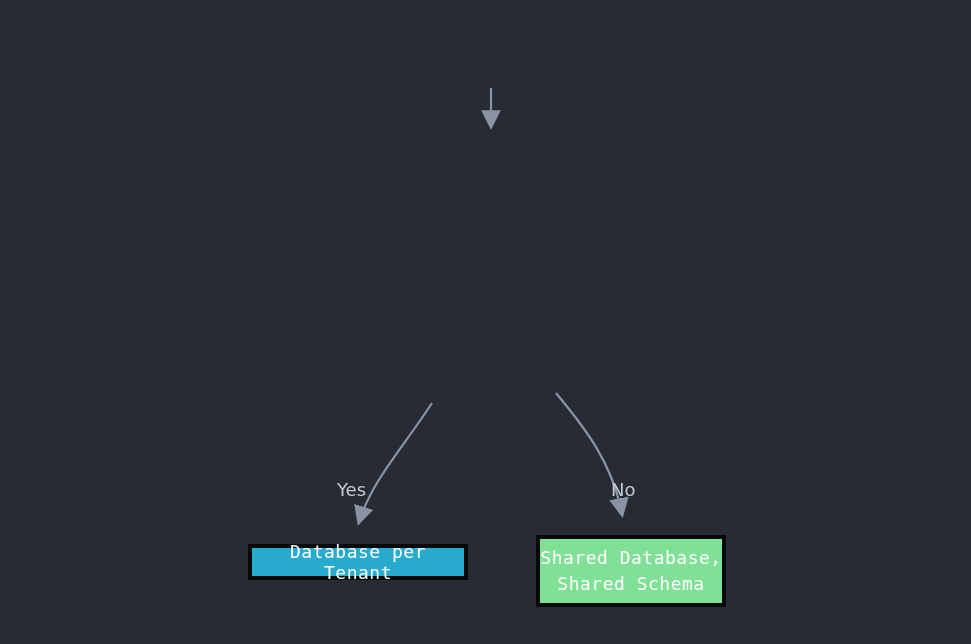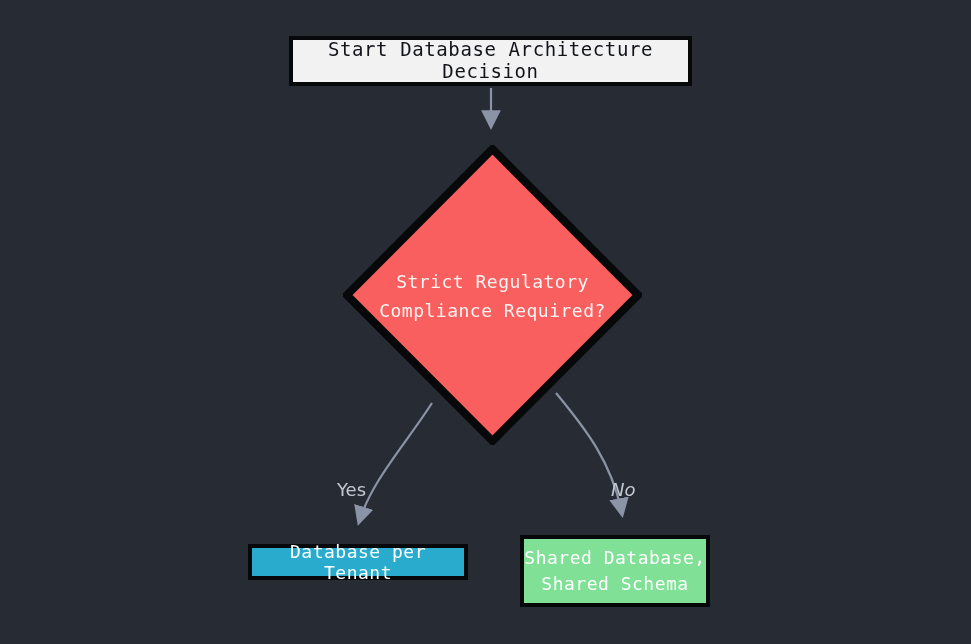--- a/index.html
+++ b/index.html
@@ -82,21 +82,21 @@
     height: 36px;
     background: #29abce;
     border: 4px solid #07080a;
     color: #ffffff;
     font-size: 18px;
     letter-spacing: 0.5px;
   }
 
   
   #node-shared-schema {
-    left: 520px;
+    left: 536px;
     top: 535px;
     width: 190px;
     height: 72px;
     background: #7fe096;
     border: 4px solid #07080a;
     color: #ffffff;
     font-size: 18px;
     line-height: 1.45;
     letter-spacing: 0.5px;
     white-space: pre-line;
@@ -106,21 +106,21 @@
   
   .edge-label {
     position: absolute;
     z-index: 3;
     color: #c3c9d4;
     font-family: "DejaVu Sans", "Liberation Sans", sans-serif;
     font-size: 18px;
     white-space: nowrap;
   }
   #edge-label-yes { left: 337px; top: 479px; }
-  #edge-label-no  { left: 611px; top: 479px; font-style: italic; }
+  #edge-label-no  { left: 611px; top: 479px; }
 </style>
 </head>
 <body>
 
 <div id="canvas">
 
   <svg id="edge-layer" viewBox="0 0 971 644">
     <defs>
       <marker id="arrowhead" markerWidth="10" markerHeight="9" refX="7.2" refY="4.5" orient="auto" markerUnits="strokeWidth">
         <path d="M 0 0 L 9 4.5 L 0 9 z" fill="#8b94a6"></path>
@@ -133,31 +133,21 @@
 
     <g>
       <path d="M 432 403 C 405 445, 372 480, 359 522" stroke="#8b94a6" stroke-width="2.2" fill="none" marker-end="url(#arrowhead)"></path>
     </g>
 
     <g>
       <path d="M 556 393 C 585 428, 612 462, 622 514" stroke="#8b94a6" stroke-width="2.2" fill="none" marker-end="url(#arrowhead)"></path>
     </g>
   </svg>
 
-  <div class="node" id="node-start">
-    <span>Start Database Architecture Decision</span>
-  </div>
 
-  <div class="node" id="node-decision">
-    <svg class="diamond-shape" viewBox="0 0 299 300" preserveAspectRatio="none">
-      <polygon points="149.5,4 295,150 149.5,296 4,150" fill="#fa5f5f" stroke="#07080a" stroke-width="8" stroke-linejoin="miter"></polygon>
-    </svg>
-    <span class="diamond-label">Strict Regulatory
-Compliance Required?</span>
-  </div>
 
   <div class="node" id="node-db-per-tenant">
     <span>Database per Tenant</span>
   </div>
 
   <div class="node" id="node-shared-schema">
     <span>Shared Database,
 Shared Schema</span>
   </div>
 

